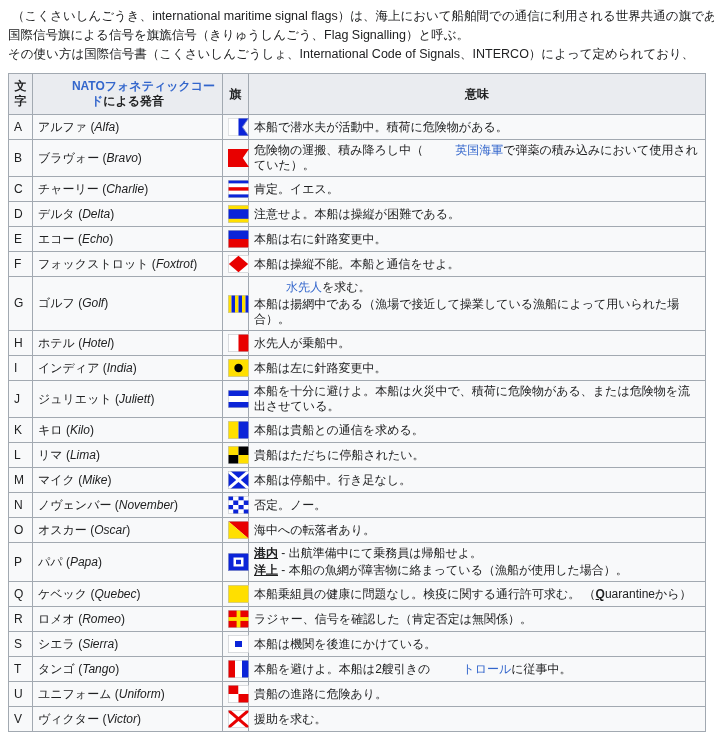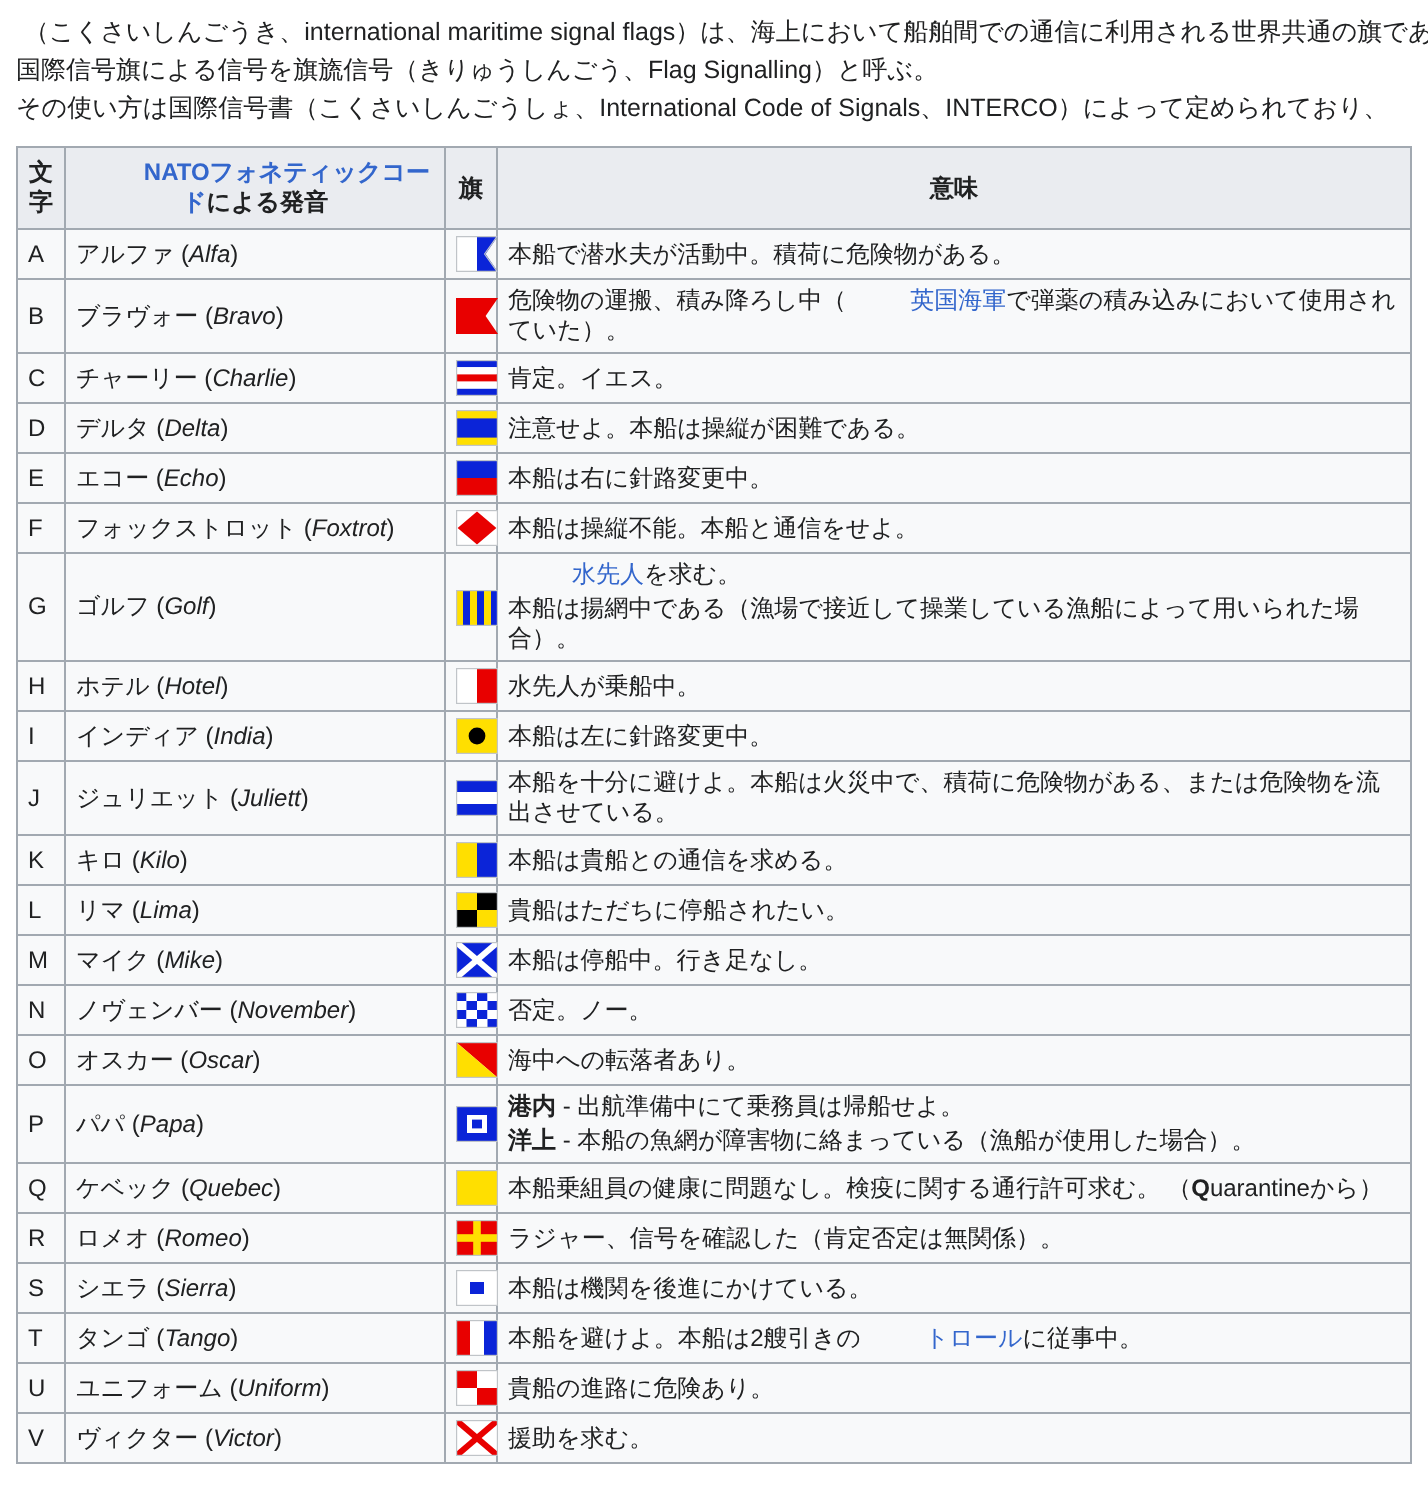--- a/index.html
+++ b/index.html
@@ -27,21 +27,21 @@
   table.wikitable th{
     background:#eaecf0;text-align:center;font-weight:bold;padding:5px 4px;font-size:12px;
   }
   col.c-letter{width:24px;}
   col.c-pron{width:190px;}
   col.c-flag{width:26px;}
   td.flagcell{text-align:center;padding:1px 2px;}
   td.flagcell svg{display:block;margin:1px auto;}
   .latin{font-style:italic;margin-top:20px;}
   .meaning-line{padding:1px 0;}
-  b{font-weight:bold;}
+  b{font-weight:bold;text-decoration:underline;}
 </style>
 </head>
 <body>
 
 <div class="page">
   <div class="intro">
     <div class="line indent">（こくさいしんごうき、international maritime signal flags）は、海上において船舶間での通信に利用される世界共通の旗である。</div>
     <div class="line">国際信号旗による信号を旗旒信号（きりゅうしんごう、Flag Signalling）と呼ぶ。</div>
     <div class="line">その使い方は国際信号書（こくさいしんごうしょ、International Code of Signals、INTERCO）によって定められており、</div>
   </div>

